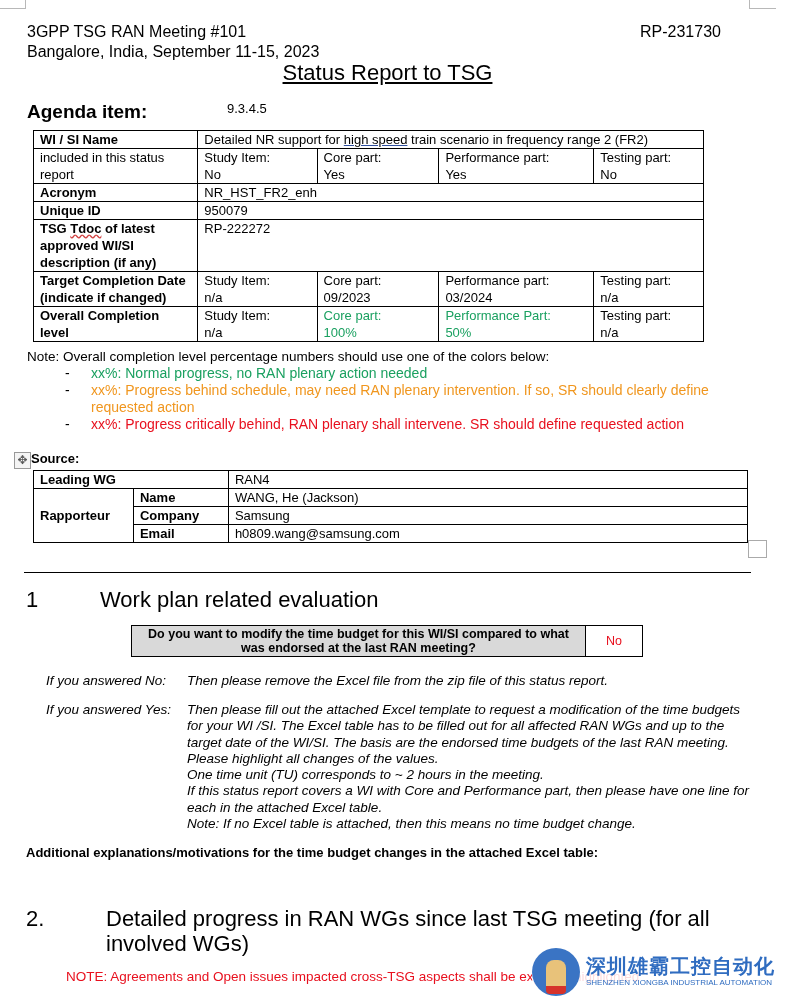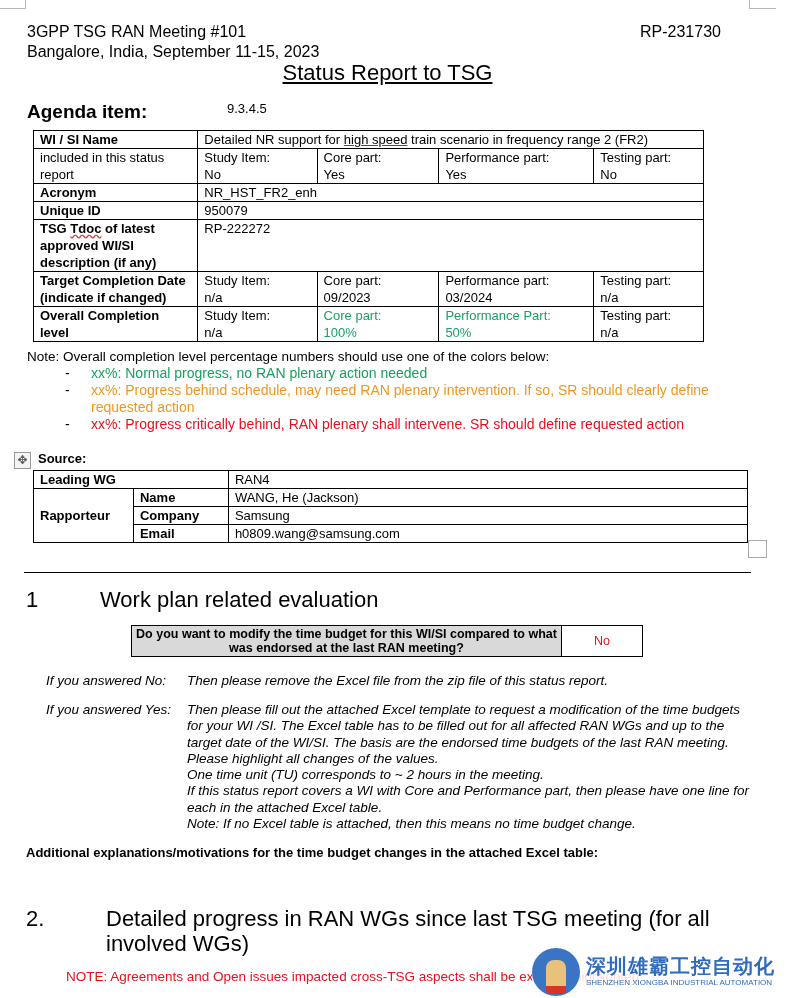--- a/index.html
+++ b/index.html
@@ -24,30 +24,30 @@
   .squiggle { text-decoration:underline wavy #d04040; }
 
   .note { left:27px; top:348px; font-size:13.5px; line-height:17px; }
   .bullets { left:65px; top:365px; font-size:14px; line-height:17px; width:690px; }
   .bullet { display:flex; }
   .bullet .dash { width:26px; color:#000; }
   .bullet .txt { flex:1; }
 
   .move-handle { left:14px; top:452px; width:15px; height:15px; border:1px solid #999; background:#f4f4f4;
                  font-size:12px; line-height:15px; text-align:center; color:#555; }
-  .source { left:38px; top:451px; font-weight:bold; font-size:13px; }
+  .source { left:31px; top:451px; font-weight:bold; font-size:13px; }
   .src { left:33px; top:470px; width:715px; }
   .resize-box { left:748px; top:540px; width:17px; height:16px; border:1px solid #aaa; }
   .rule { left:24px; top:572px; width:727px; height:1px; background:#000; }
 
   .h1num { left:26px; top:587px; font-size:22px; }
   .h1txt { left:100px; top:587px; font-size:22px; }
   table.q { position:absolute; left:131px; top:625px; width:512px; border-collapse:collapse; font-size:12.5px; }
   table.q td { border:1px solid #000; }
-  table.q td.qcell { background:#d9d9d9; font-weight:bold; text-align:center; line-height:14px; padding:1px 2px; width:425px; }
+  table.q td.qcell { background:#d9d9d9; font-weight:bold; text-align:center; line-height:14px; padding:1px 14px; width:425px; }
   table.q td.acell { color:#e8101e; text-align:center; background:#fff; }
 
   .ital { font-style:italic; font-size:13.5px; line-height:16.3px; }
   .lab-no { left:46px; top:673px; }
   .txt-no { left:187px; top:673px; }
   .lab-yes { left:46px; top:702px; }
   .txt-yes { left:187px; top:702px; width:570px; }
   .addl { left:26px; top:845px; font-weight:bold; font-size:13px; }
   .h2num { left:26px; top:906px; font-size:22px; }
   .h2txt { left:106px; top:906px; font-size:22px; line-height:25px; width:640px; }

